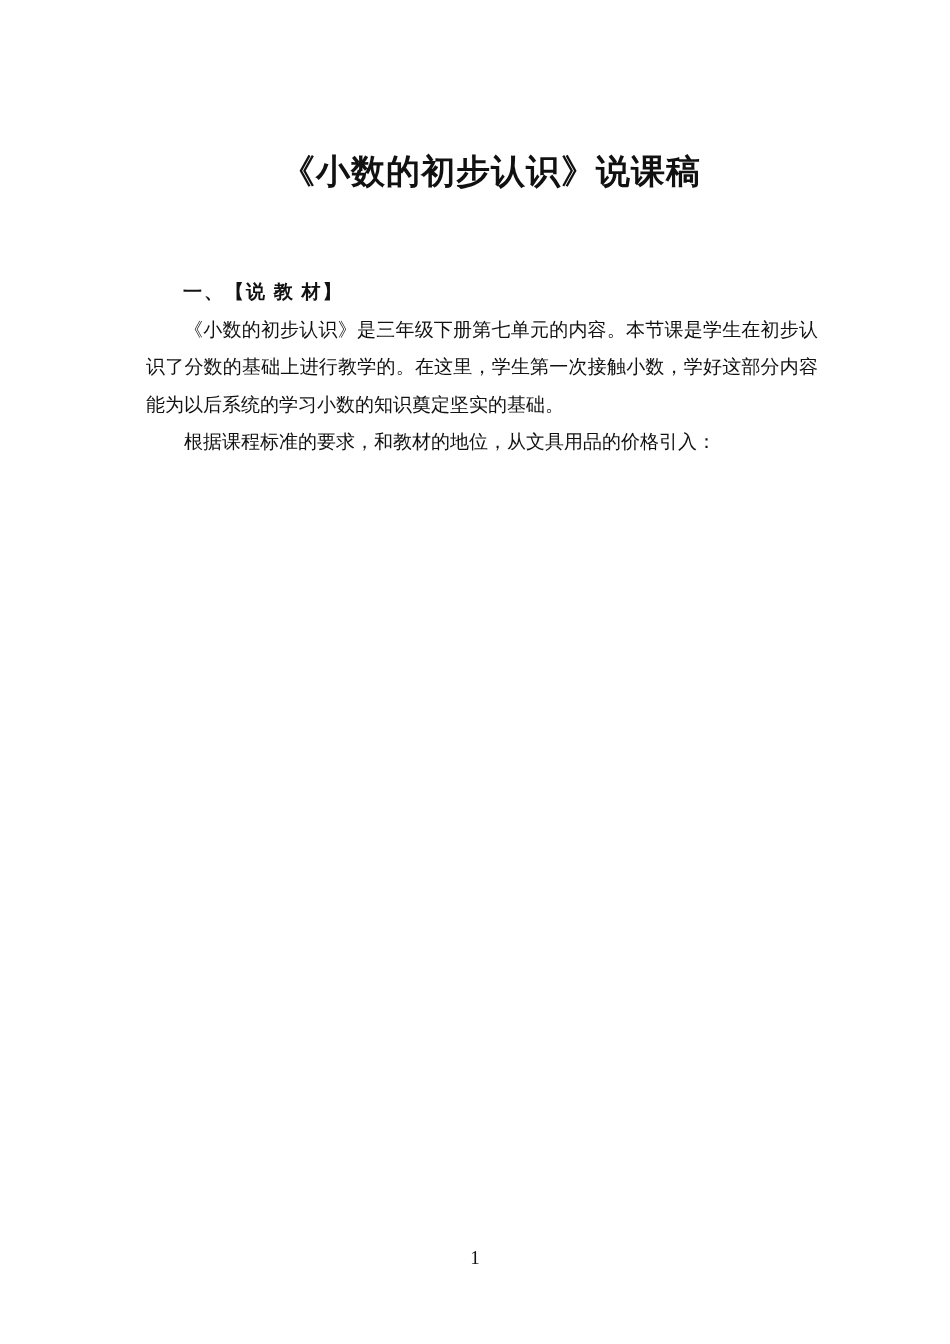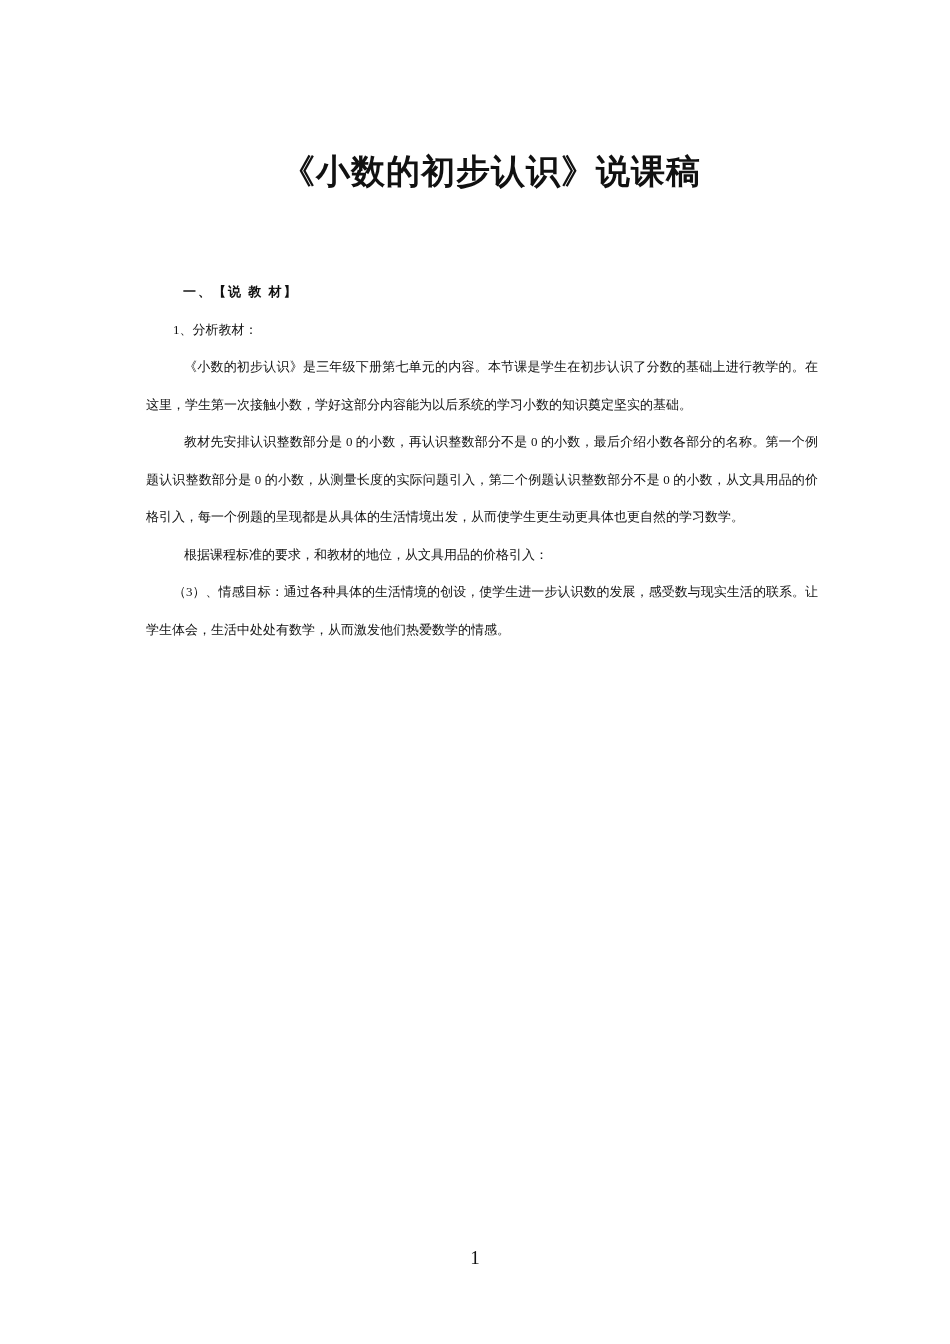--- a/index.html
+++ b/index.html
@@ -31,21 +31,21 @@
   }
   .doc-body {
     position: absolute;
     top: 273px;
     left: 146px;
     width: 672px;
   }
   .doc-body p {
     margin: 0;
     padding: 0;
-    font-size: 13px;
+    font-size: 19px;
     line-height: 37.5px;
     text-align: justify;
     text-justify: inter-character;
     word-break: break-all;
   }
   .doc-body p.heading {
     font-weight: bold;
     text-indent: 37px;
     text-align: left;
     letter-spacing: 2px;
@@ -71,21 +71,18 @@
   }
 </style>
 </head>
 <body>
 
 <div class="page">
   <div class="doc-title">《小数的初步认识》说课稿</div>
 
   <div class="doc-body">
       <p class="heading">一、【说 教 材】</p>
-      <p class="numbered">1、分析教材：</p>
       <p class="body">《小数的初步认识》是三年级下册第七单元的内容。本节课是学生在初步认识了分数的基础上进行教学的。在这里，学生第一次接触小数，学好这部分内容能为以后系统的学习小数的知识奠定坚实的基础。</p>
-      <p class="body">教材先安排认识整数部分是 0 的小数，再认识整数部分不是 0 的小数，最后介绍小数各部分的名称。第一个例题认识整数部分是 0 的小数，从测量长度的实际问题引入，第二个例题认识整数部分不是 0 的小数，从文具用品的价格引入，每一个例题的呈现都是从具体的生活情境出发，从而使学生更生动更具体也更自然的学习数学。</p>
       <p class="body">根据课程标准的要求，和教材的地位，从文具用品的价格引入：</p>
-      <p class="paren">（3）、情感目标：通过各种具体的生活情境的创设，使学生进一步认识数的发展，感受数与现实生活的联系。让学生体会，生活中处处有数学，从而激发他们热爱数学的情感。</p>
     </div>
 
   <div class="page-number">1</div>
 </div>
 
 </body></html>

